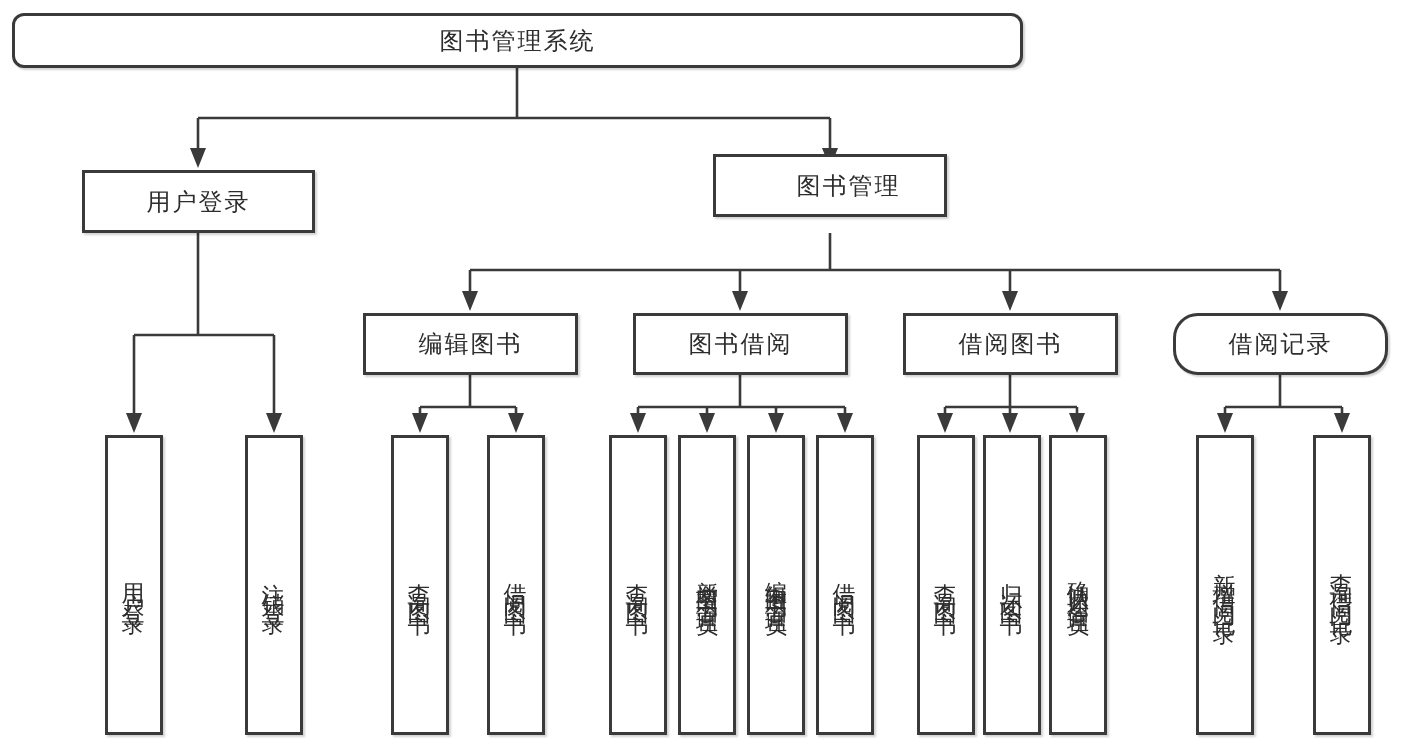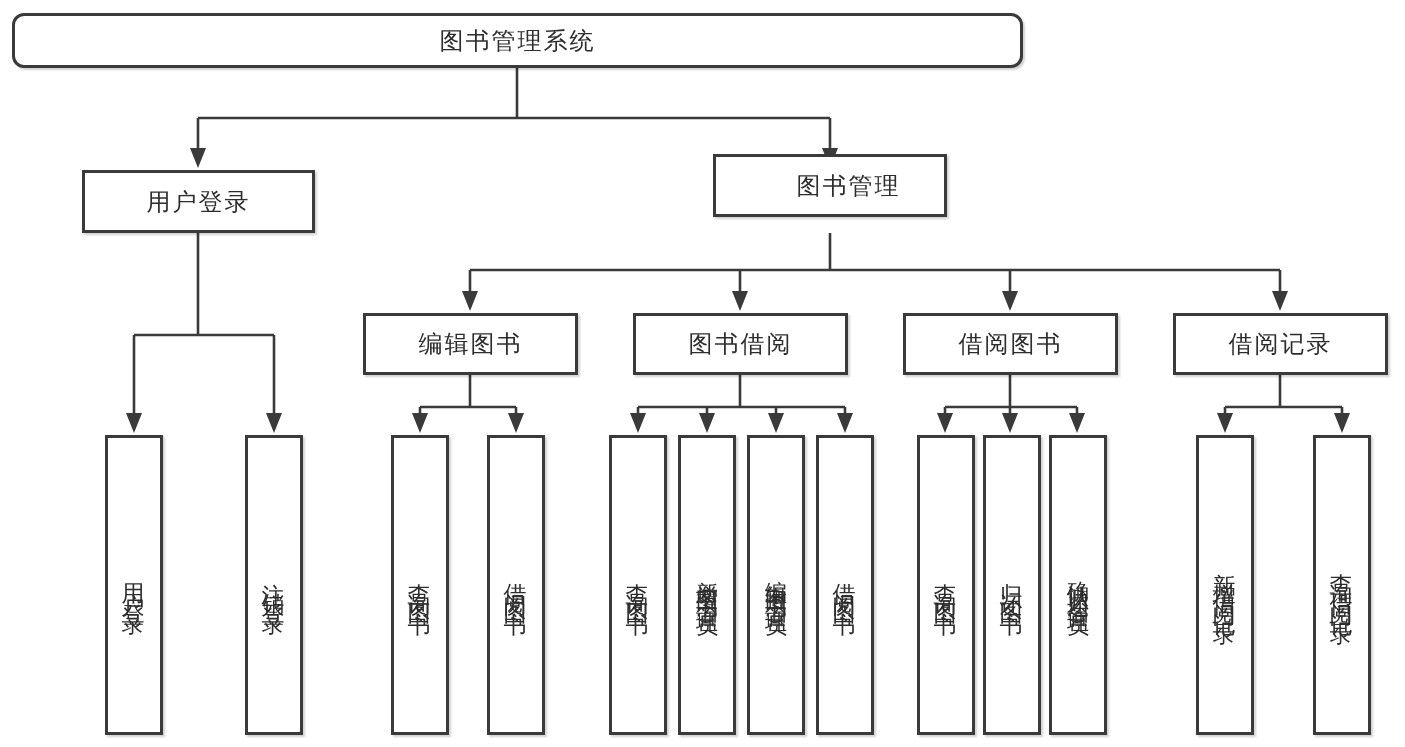--- a/index.html
+++ b/index.html
@@ -147,21 +147,21 @@
 
   <div class="box" style="left:363px; top:313px; width:215px; height:62px;">
     <span class="box-label">编辑图书</span>
   </div>
   <div class="box" style="left:633px; top:313px; width:215px; height:62px;align-items:center;">
     <span class="box-label">图书借阅</span>
   </div>
   <div class="box" style="left:903px; top:313px; width:215px; height:62px;">
     <span class="box-label">借阅图书</span>
   </div>
-  <div class="box" style="left:1173px; top:313px; width:215px; height:62px;">
+  <div class="box" style="left:1173px; top:313px; width:215px; height:62px;border-radius:25px;">
     <span class="box-label">借阅记录</span>
   </div>
 
   <div class="box leaf" style="left:105px; top:435px; width:58px; height:300px;">
     <span class="box-label">用户登录</span>
   </div>
   <div class="box leaf" style="left:245px; top:435px; width:58px; height:300px;">
     <span class="box-label">注销登录</span>
   </div>
 

